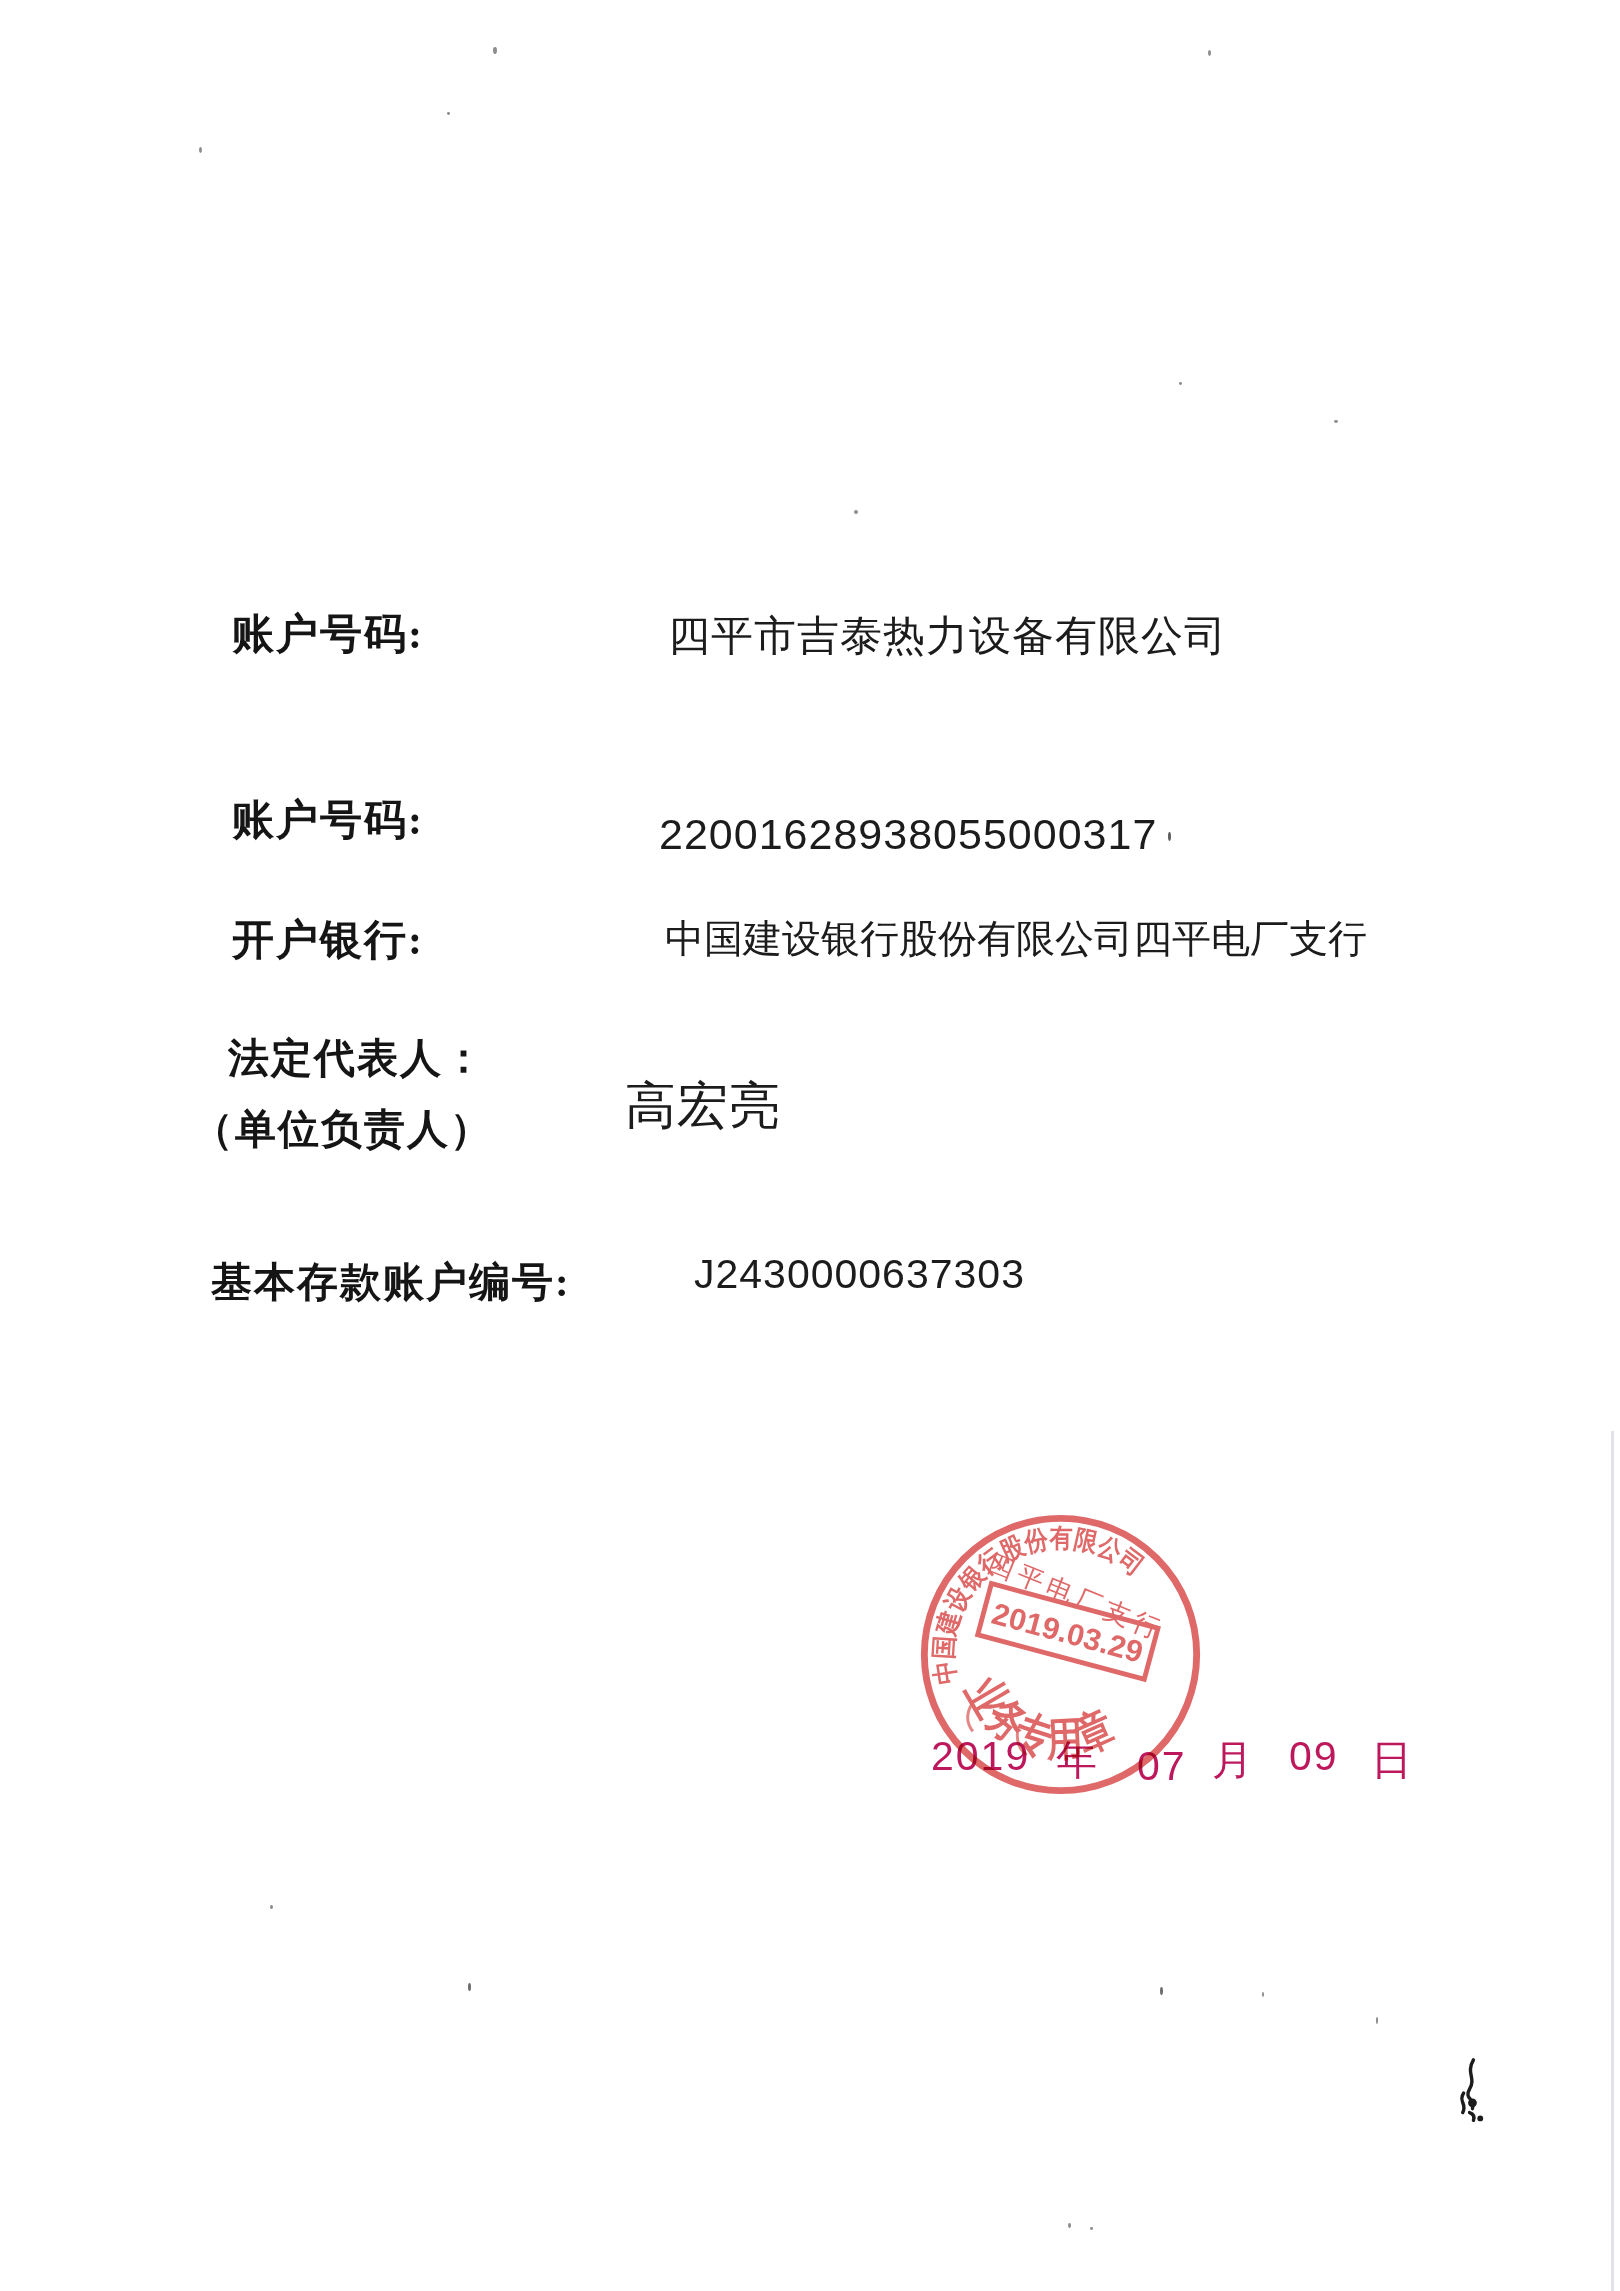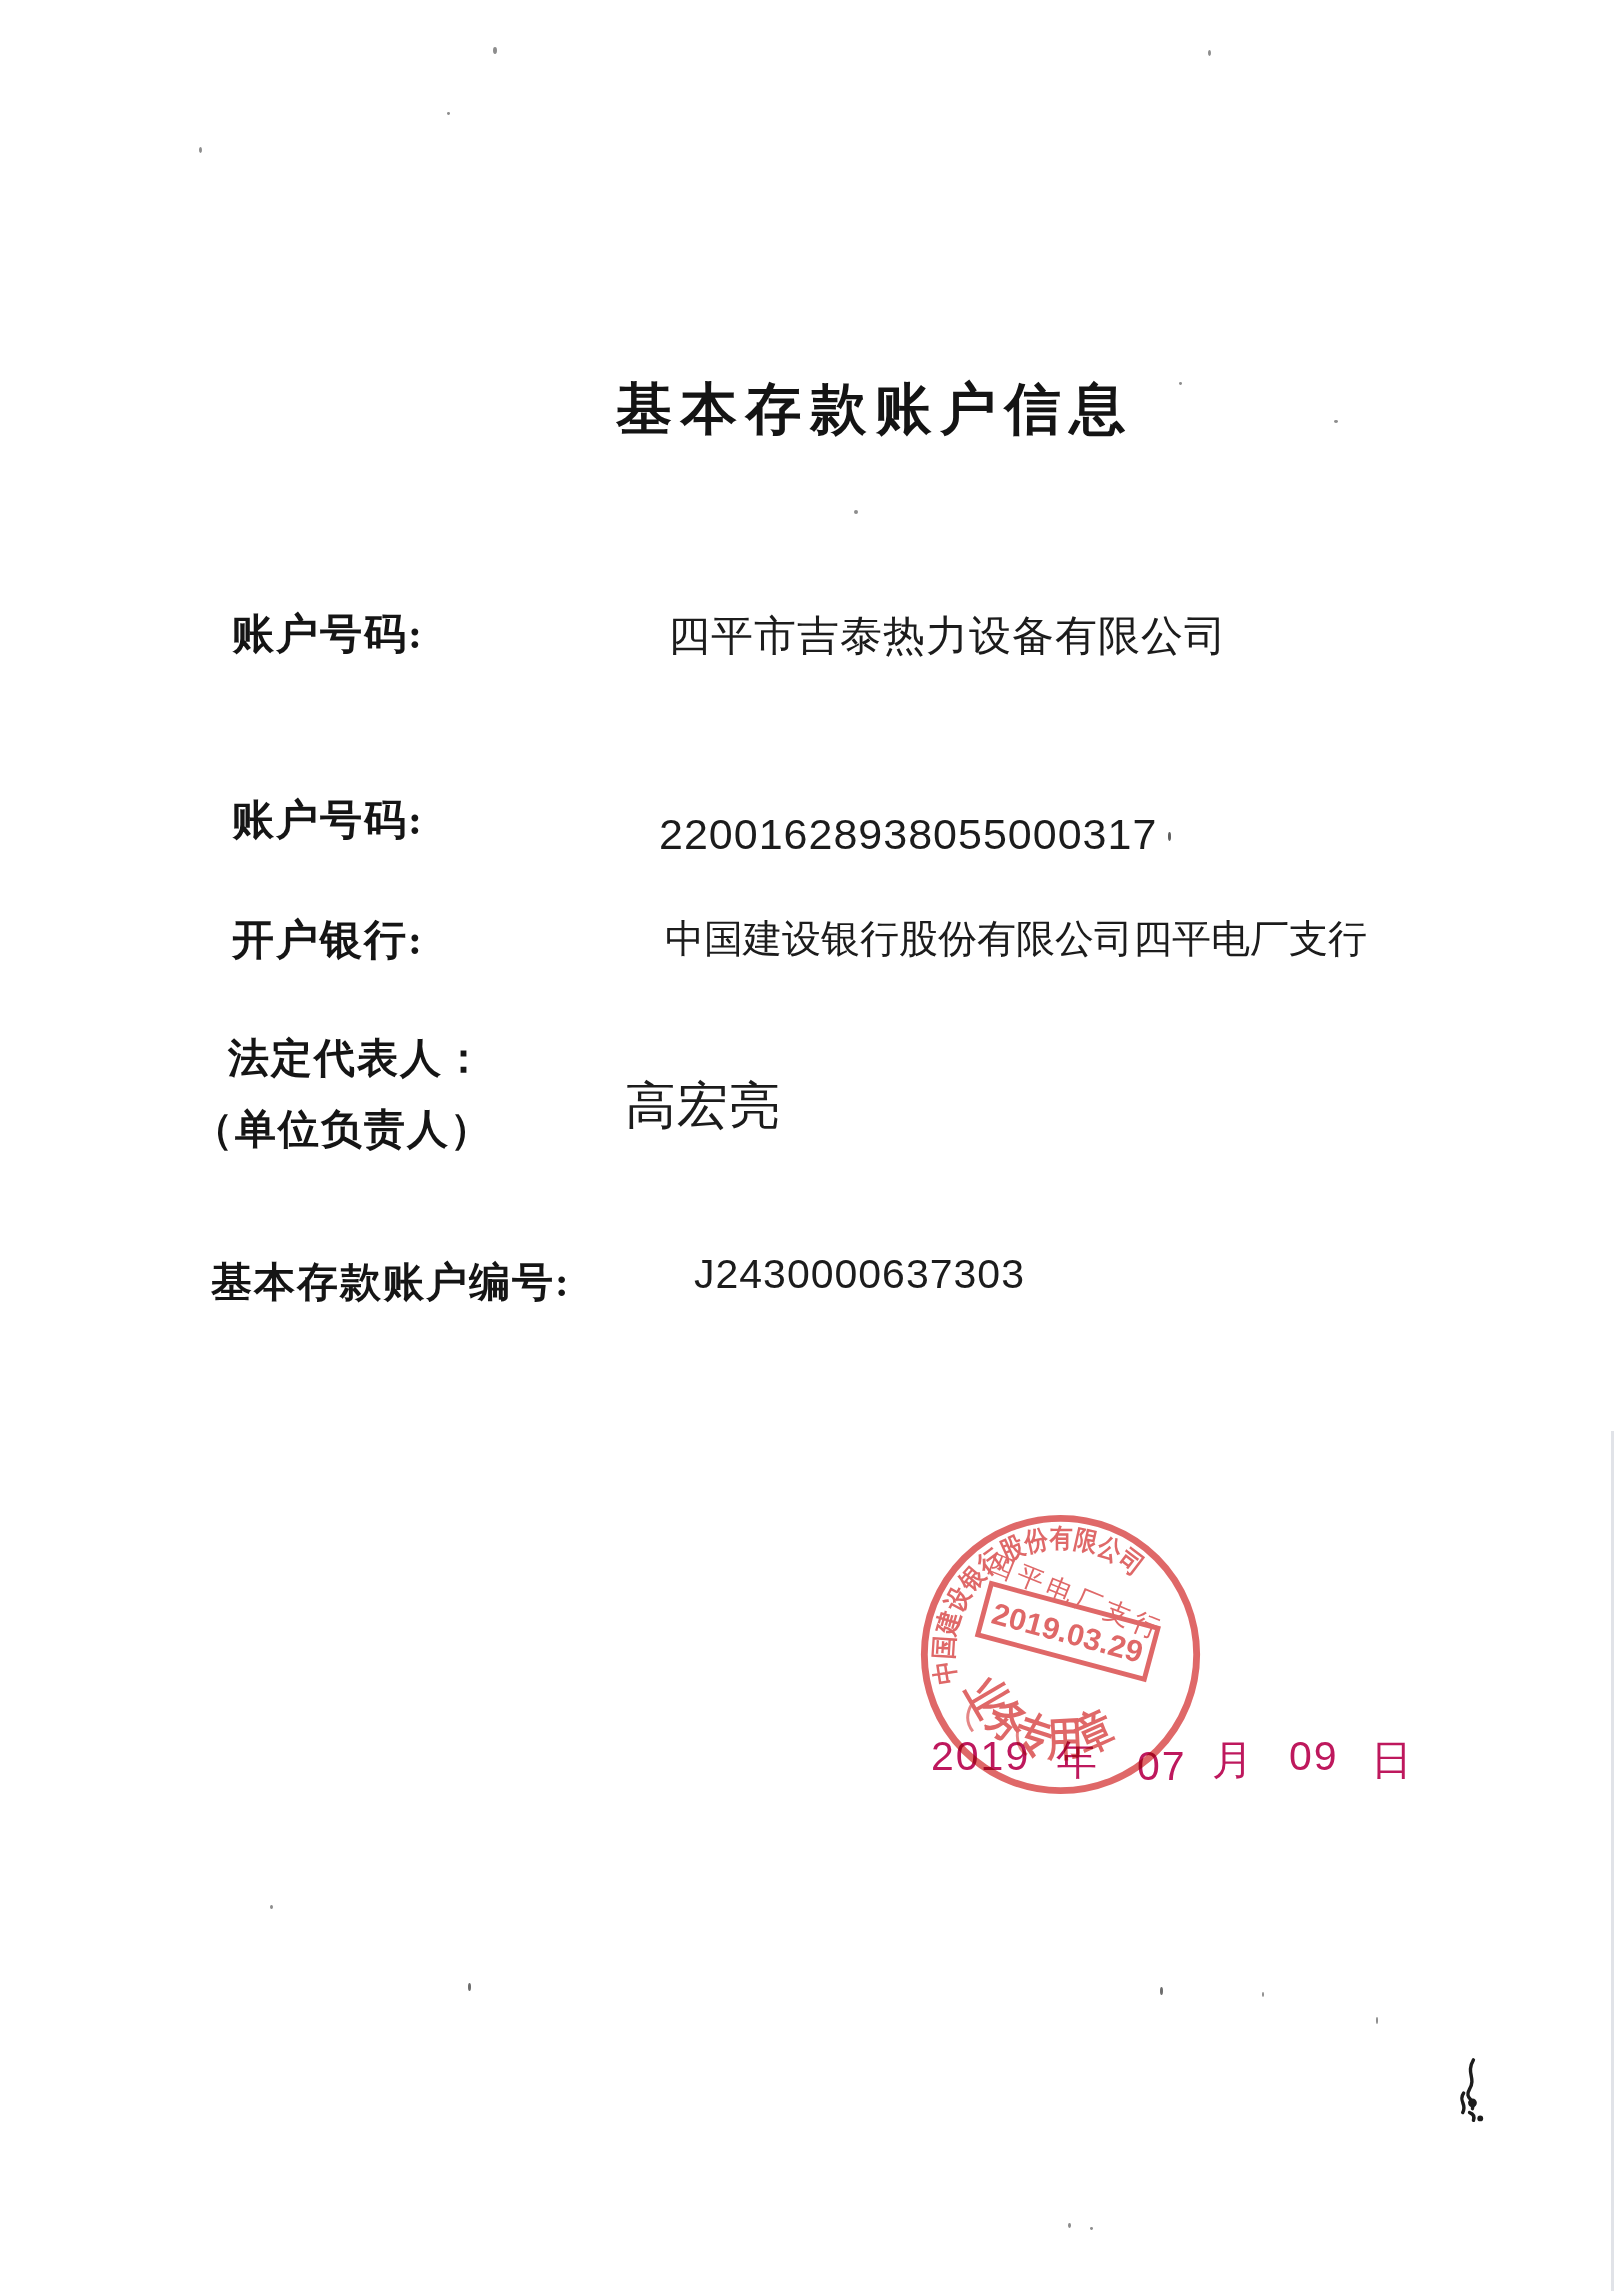--- a/index.html
+++ b/index.html
@@ -75,21 +75,20 @@
     position:absolute;left:1611px;top:1431px;width:2.9px;height:861px;
     background:#cdd1d9;opacity:.6;z-index:1;
   }
   .scribble{position:absolute;left:1446px;top:2056px;width:49px;height:78px;z-index:2;}
 </style>
 </head>
 <body>
 
 <div class="page">
 
-  <h1 class="title">基本存款账户信息</h1>
 
   <div>
     <span class="field-label f1-label">账户号码:</span>
     <span class="field-value-cn f1-value">四平市吉泰热力设备有限公司</span>
   </div>
 
   <div>
     <span class="field-label f2-label">账户号码:</span>
     <span class="field-value-num f2-value">22001628938055000317</span>
   </div>

